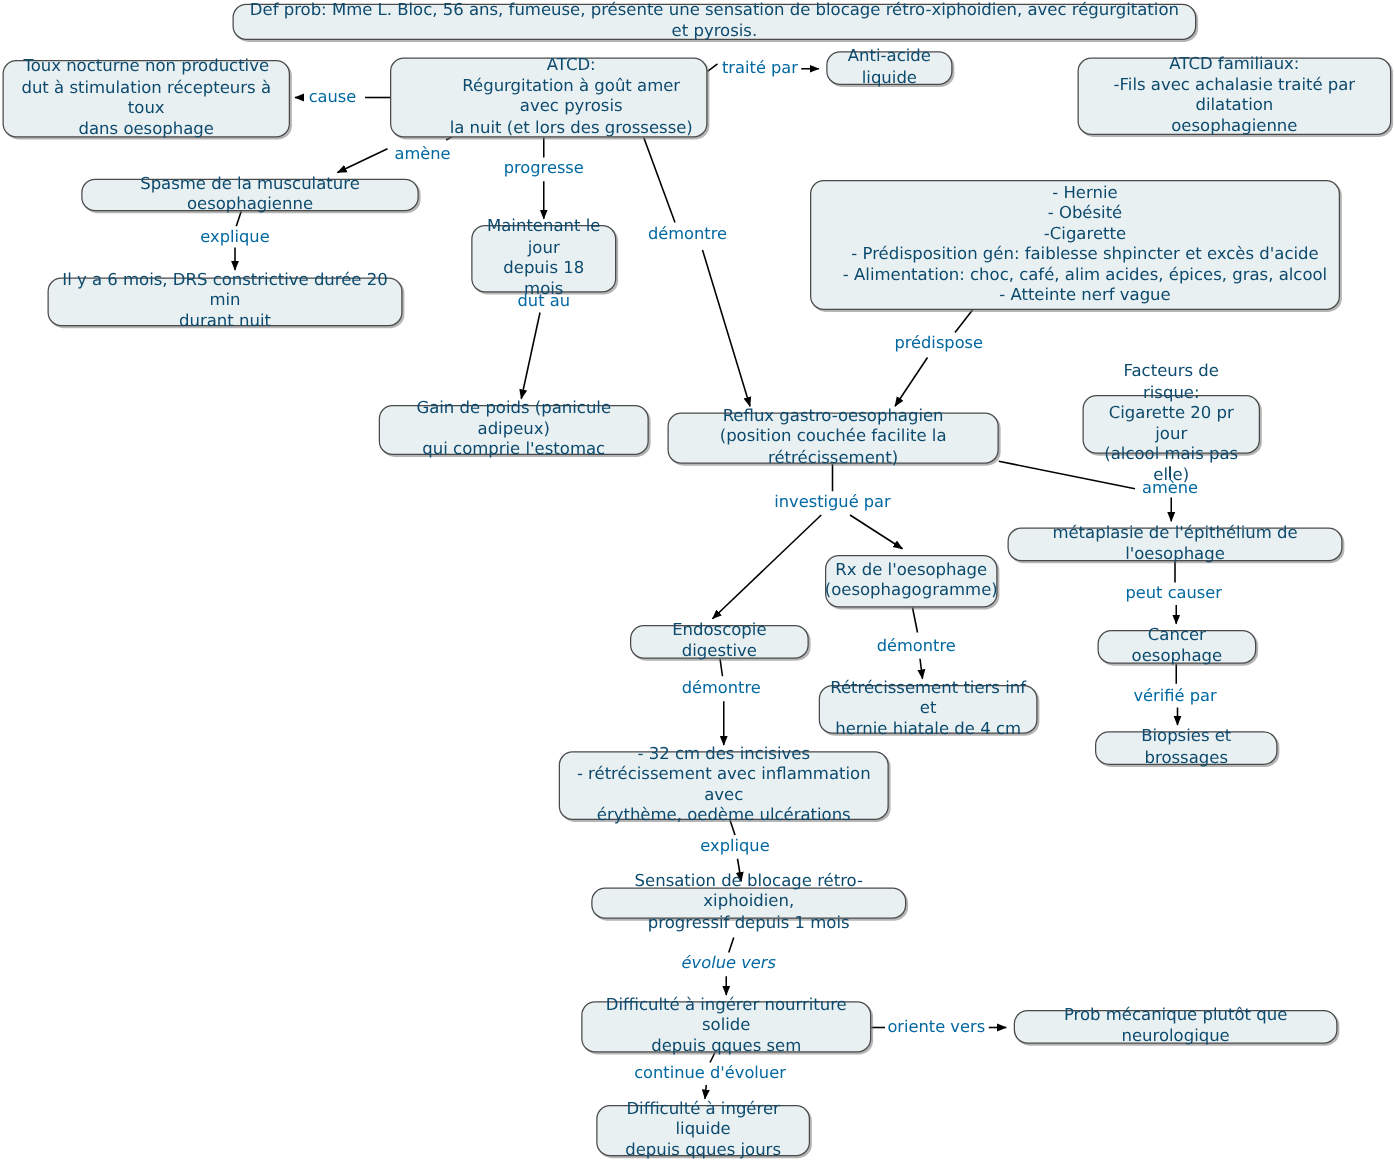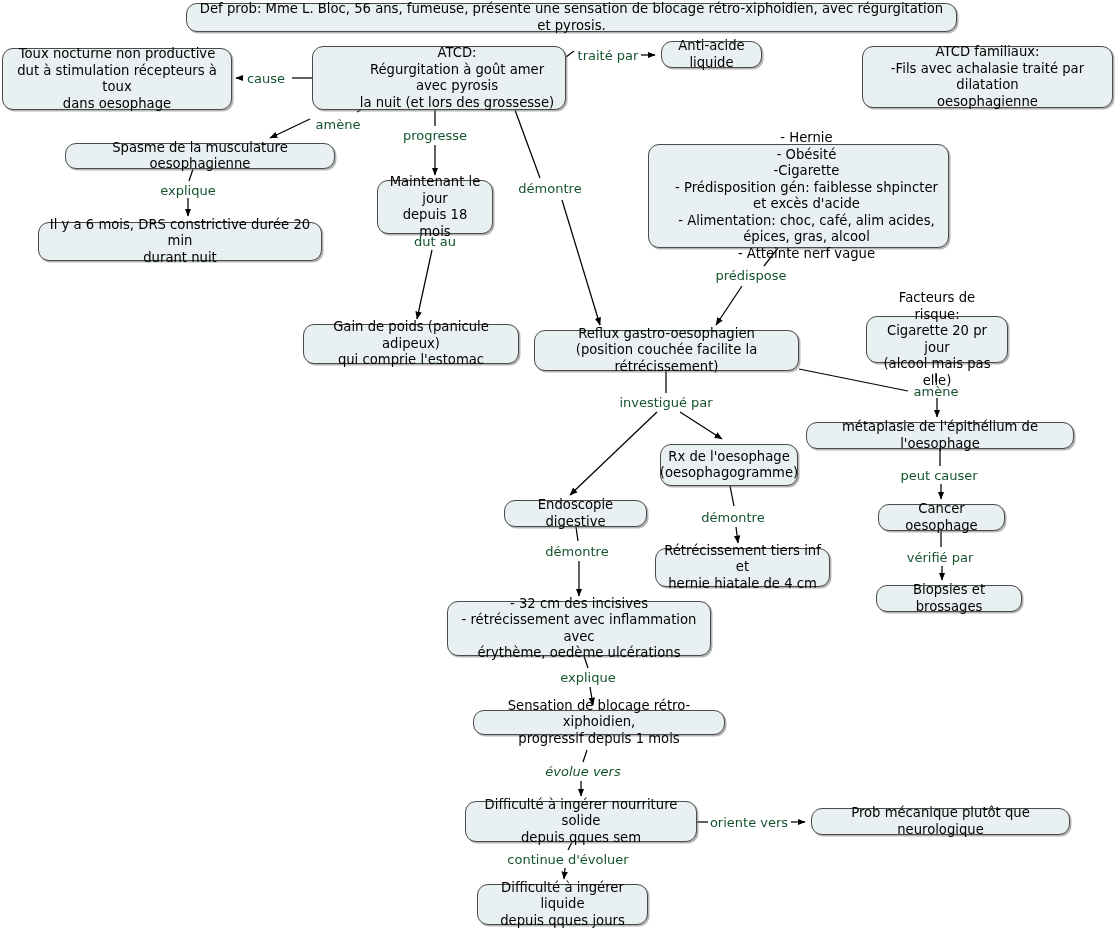--- a/index.html
+++ b/index.html
@@ -26,29 +26,29 @@
     position: absolute;
     box-sizing: border-box;
     background: #e9f0f2;
     border: 1.6px solid #4a4a4a;
     border-radius: 11px;
     box-shadow: 1.5px 1.5px 0 0 rgba(120,120,120,0.55);
     display: flex;
     align-items: center;
     justify-content: center;
     text-align: center;
-    color: #000000;
+    color: #0c4a6e;
     font-size: 13.2px;
     line-height: 16.5px;
     padding: 3px 8px;
     white-space: pre-line;
   }
   .edge-label {
     position: absolute;
-    color: #14532d;
+    color: #0369a1;
     font-size: 13px;
     line-height: 15px;
     background: transparent;
     white-space: nowrap;
     transform: translate(-50%, -50%);
     text-align: center;
   }
 </style>
 </head>
 <body>
@@ -133,21 +133,21 @@
 la nuit (et lors des grossesse)</div>
   <div class="node" style="left:661px;top:41px;width:101px;height:27px;">Anti-acide liquide</div>
   <div class="node" style="left:862px;top:46px;width:251px;height:62px;">ATCD familiaux:
 -Fils avec achalasie traité par dilatation
 oesophagienne</div>
   <div class="node" style="left:65px;top:143px;width:270px;height:26px;">Spasme de la musculature oesophagienne</div>
   <div class="node" style="left:38px;top:222px;width:284px;height:39px;">Il y a 6 mois, DRS constrictive durée 20 min
 durant nuit</div>
   <div class="node" style="left:377px;top:180px;width:116px;height:54px;">Maintenant le jour
 depuis 18 mois</div>
-  <div class="node" style="left:648px;top:144px;width:301px;height:104px;padding-left:24px;">- Hernie
+  <div class="node" style="left:648px;top:144px;width:424px;height:104px;padding-left:24px;">- Hernie
 - Obésité
 -Cigarette
 - Prédisposition gén: faiblesse shpincter et excès d'acide
 - Alimentation: choc, café, alim acides, épices, gras, alcool
 - Atteinte nerf vague</div>
   <div class="node" style="left:303px;top:324px;width:216px;height:40px;">Gain de poids (panicule adipeux)
 qui comprie l'estomac</div>
   <div class="node" style="left:534px;top:330px;width:265px;height:41px;">Reflux gastro-oesophagien
 (position couchée facilite la rétrécissement)</div>
   <div class="node" style="left:866px;top:316px;width:142px;height:47px;">Facteurs de risque:

